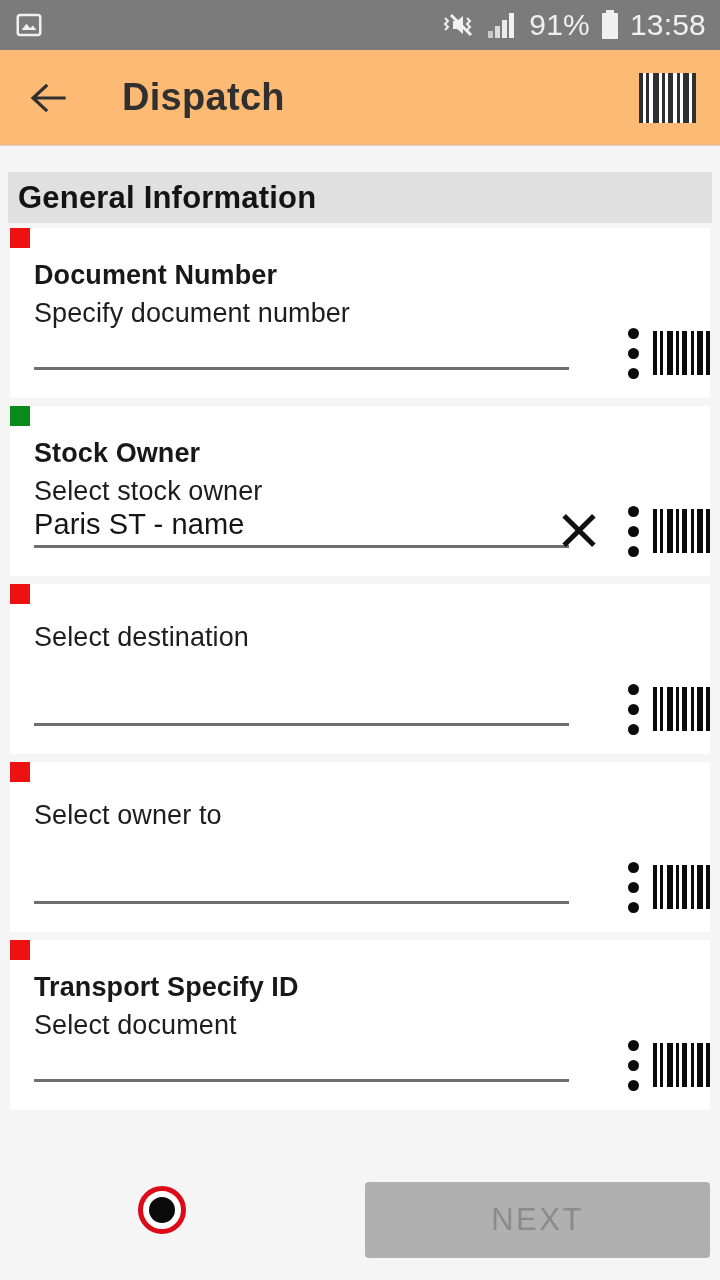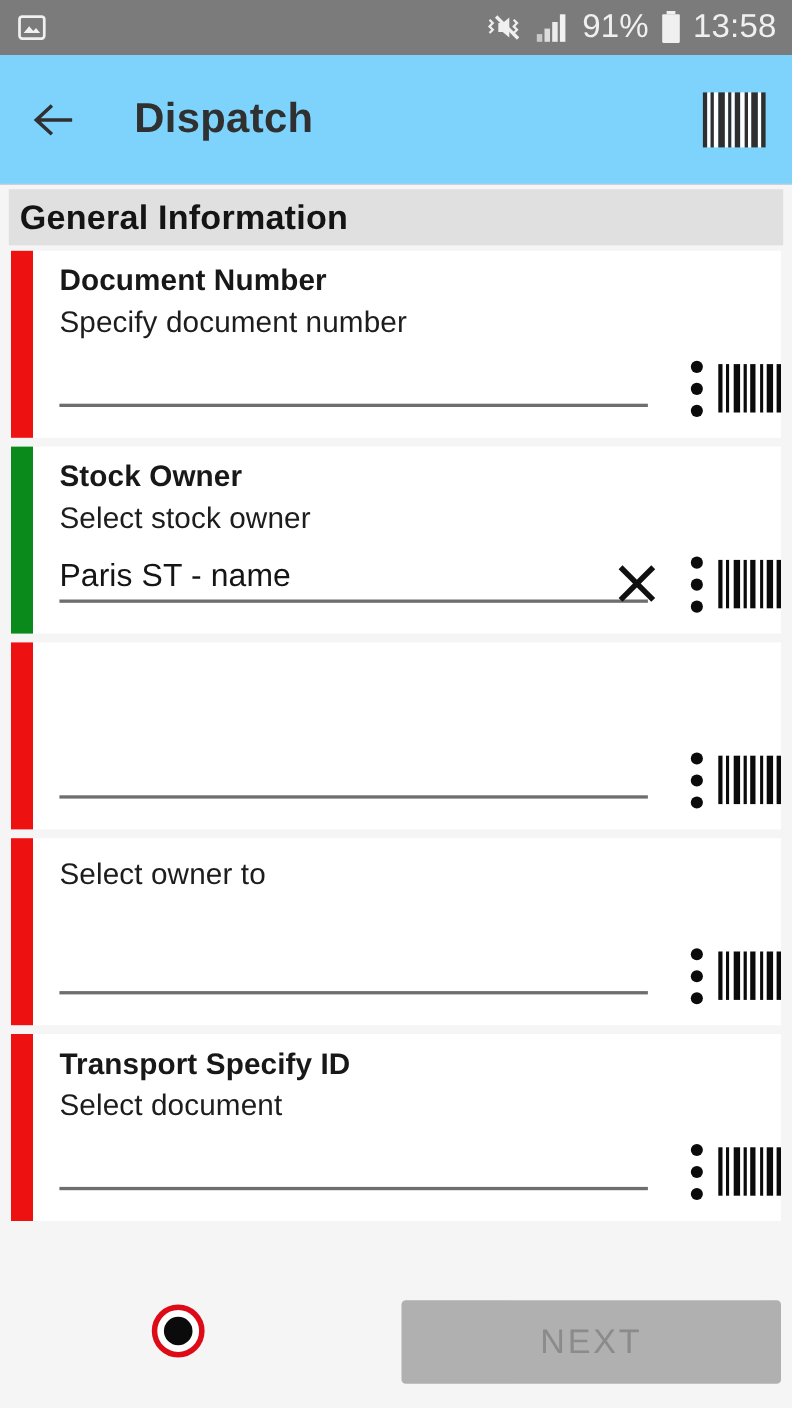--- a/index.html
+++ b/index.html
@@ -19,22 +19,22 @@
   }
   .sb-left { display:flex; align-items:center; gap:10px; flex:1; }
   .sb-right { display:flex; align-items:center; gap:11px; }
   .sb-text {
     color:#f0f0f0; font-size:30px; letter-spacing:0.2px;
     font-family:"Liberation Sans", sans-serif;
   }
 
   
   .appbar {
-    position:absolute; top:50px; left:0; width:720px; height:118px;
-    background:#7dd3fc; display:flex; align-items:center;
+    position:absolute; top:50px; left:0; width:720px; height:96px;
+    background:#fdba74; display:flex; align-items:center;
     padding:0 24px 0 26px;
     border-bottom:1px solid #d2d2d2;
   }
   .appbar-title {
     font-size:38px; font-weight:bold; color:#303030;
     margin-left:52px; letter-spacing:0.3px;
   }
   .appbar-spacer { flex:1; }
 
   
@@ -44,21 +44,21 @@
     padding-left:10px;
   }
   .section-header-text {
     font-size:31px; font-weight:bold; color:#141414; letter-spacing:0.2px;
   }
 
   
   .fields { position:absolute; top:228px; left:0; width:720px; }
   .field-card {
     position:relative; margin:0 10px 8px 10px; background:#ffffff;
-    display:flex; min-height:170px;
+    display:flex; min-height:170px;flex-direction:column;
   }
   .accent { width:20px; flex:0 0 20px; }
   .field-body { position:relative; flex:1; padding:12px 0 0 24px; }
   .field-label {
     font-size:27px; font-weight:bold; color:#181818; line-height:1.18;
     letter-spacing:0.1px;
   }
   .field-hint {
     font-size:27px; color:#1d1d1d; line-height:1.3; margin-top:4px;
     letter-spacing:0.1px;
@@ -268,20 +268,21 @@
               <i style="width:6px"></i>
               <i style="width:3px;background:#fff"></i>
               <i style="width:4px"></i>
             </span>
           </div>
         </div>
       </div>
       <div class="field-card">
         <div class="accent" style="background:#ee1111"></div>
         <div class="field-body">
+          <div class="field-hint">Select destination</div>
           <div class="field-input-row">
             <div class="field-input">
               <span class="field-value"></span>
             </div>
           </div>
           <div class="field-actions">
             <span class="kebab">
               <span></span>
               <span></span>
               <span></span>

